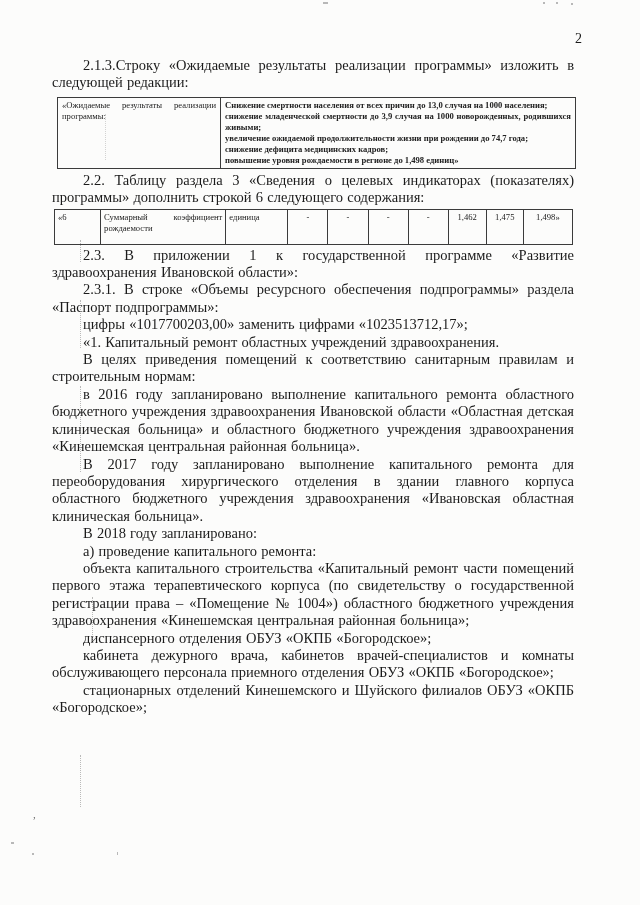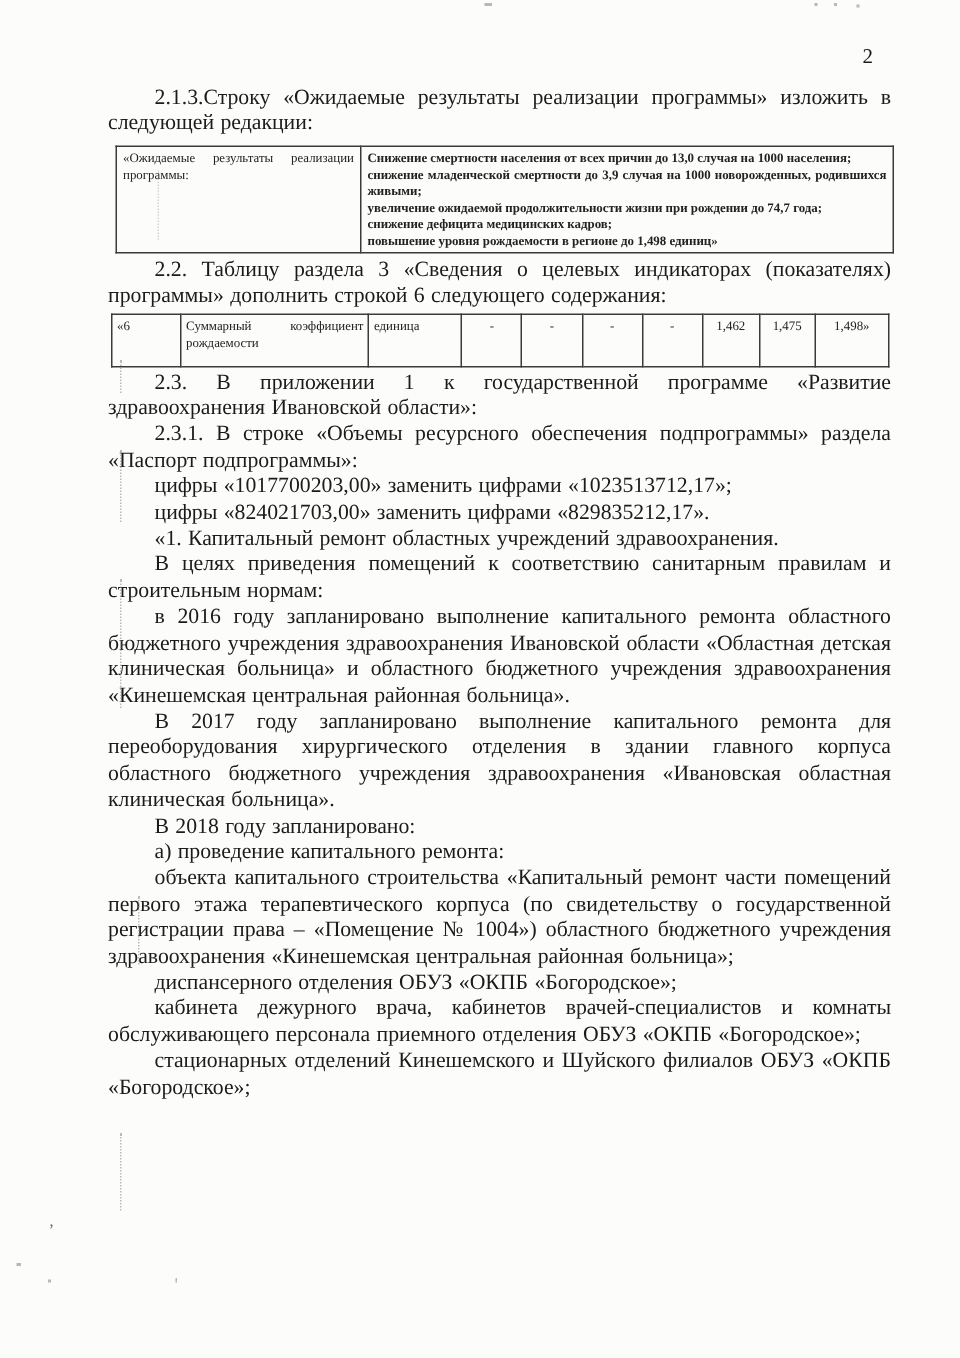--- a/index.html
+++ b/index.html
@@ -8,21 +8,21 @@
     background:#fcfcfb;
     font-family:"Liberation Serif","DejaVu Serif",serif;
     color:#1b1b1b;
     overflow:hidden;
   }
   .page{position:relative;width:640px;height:905px;background:#fcfcfb;}
   .page-number{
     position:absolute;top:31px;left:520px;width:62px;
     text-align:right;font-size:14px;
   }
-  .content{position:absolute;top:57px;left:72px;width:522px;}
+  .content{position:absolute;top:57px;left:52px;width:522px;}
   p.body-par{
     margin:0;
     font-size:14.5px;
     line-height:17.4px;
     text-align:justify;
     text-indent:31px;
     word-spacing:0.6px;
   }
   
   table.doc-table{
@@ -107,21 +107,20 @@
         <td class="cell-center">1,462</td>
         <td class="cell-center">1,475</td>
         <td class="cell-center">1,498»</td>
       </tr>
     </tbody>
       </table>
 
     <p class="body-par">2.3. В приложении 1 к государственной программе «Развитие здравоохранения Ивановской области»:</p>
     <p class="body-par">2.3.1. В строке «Объемы ресурсного обеспечения подпрограммы» раздела «Паспорт подпрограммы»:</p>
     <p class="body-par">цифры «1017700203,00» заменить цифрами «1023513712,17»;</p>
-    <p class="body-par">цифры «824021703,00» заменить цифрами «829835212,17».</p>
     <p class="body-par">«1. Капитальный ремонт областных учреждений здравоохранения.</p>
     <p class="body-par">В целях приведения помещений к соответствию санитарным правилам и строительным нормам:</p>
     <p class="body-par">в 2016 году запланировано выполнение капитального ремонта областного бюджетного учреждения здравоохранения Ивановской области «Областная детская клиническая больница» и областного бюджетного учреждения здравоохранения «Кинешемская центральная районная больница».</p>
     <p class="body-par">В 2017 году запланировано выполнение капитального ремонта для переоборудования хирургического отделения в здании главного корпуса областного бюджетного учреждения здравоохранения «Ивановская областная клиническая больница».</p>
     <p class="body-par">В 2018 году запланировано:</p>
     <p class="body-par">а) проведение капитального ремонта:</p>
     <p class="body-par">объекта капитального строительства «Капитальный ремонт части помещений первого этажа терапевтического корпуса (по свидетельству о государственной регистрации права – «Помещение № 1004») областного бюджетного учреждения здравоохранения «Кинешемская центральная районная больница»;</p>
     <p class="body-par">диспансерного отделения ОБУЗ «ОКПБ «Богородское»;</p>
     <p class="body-par">кабинета дежурного врача, кабинетов врачей-специалистов и комнаты обслуживающего персонала приемного отделения ОБУЗ «ОКПБ «Богородское»;</p>
     <p class="body-par">стационарных отделений Кинешемского и Шуйского филиалов ОБУЗ «ОКПБ «Богородское»;</p>

